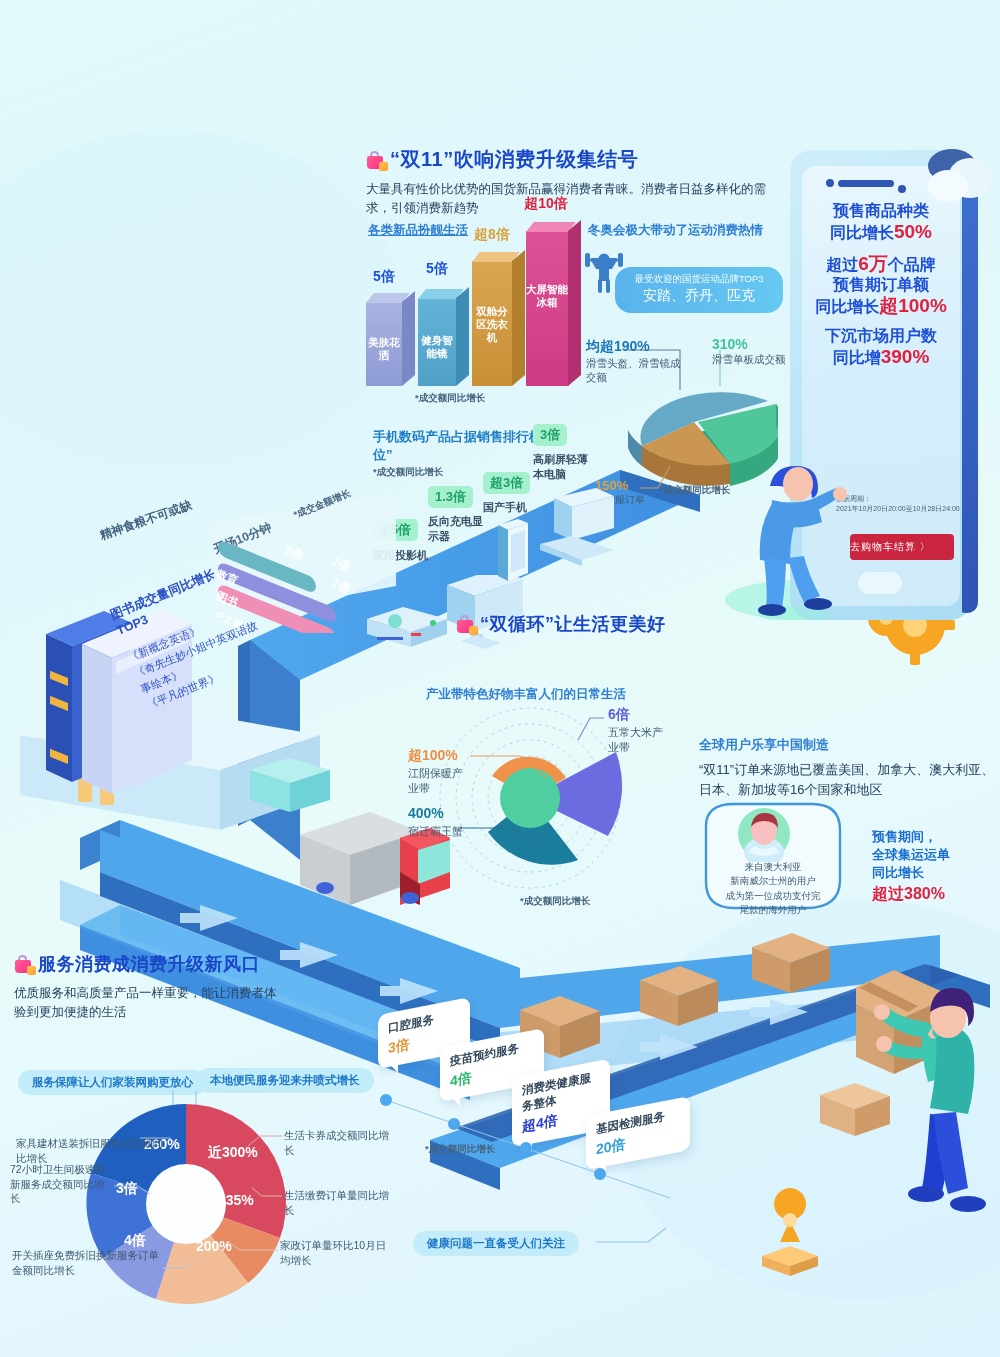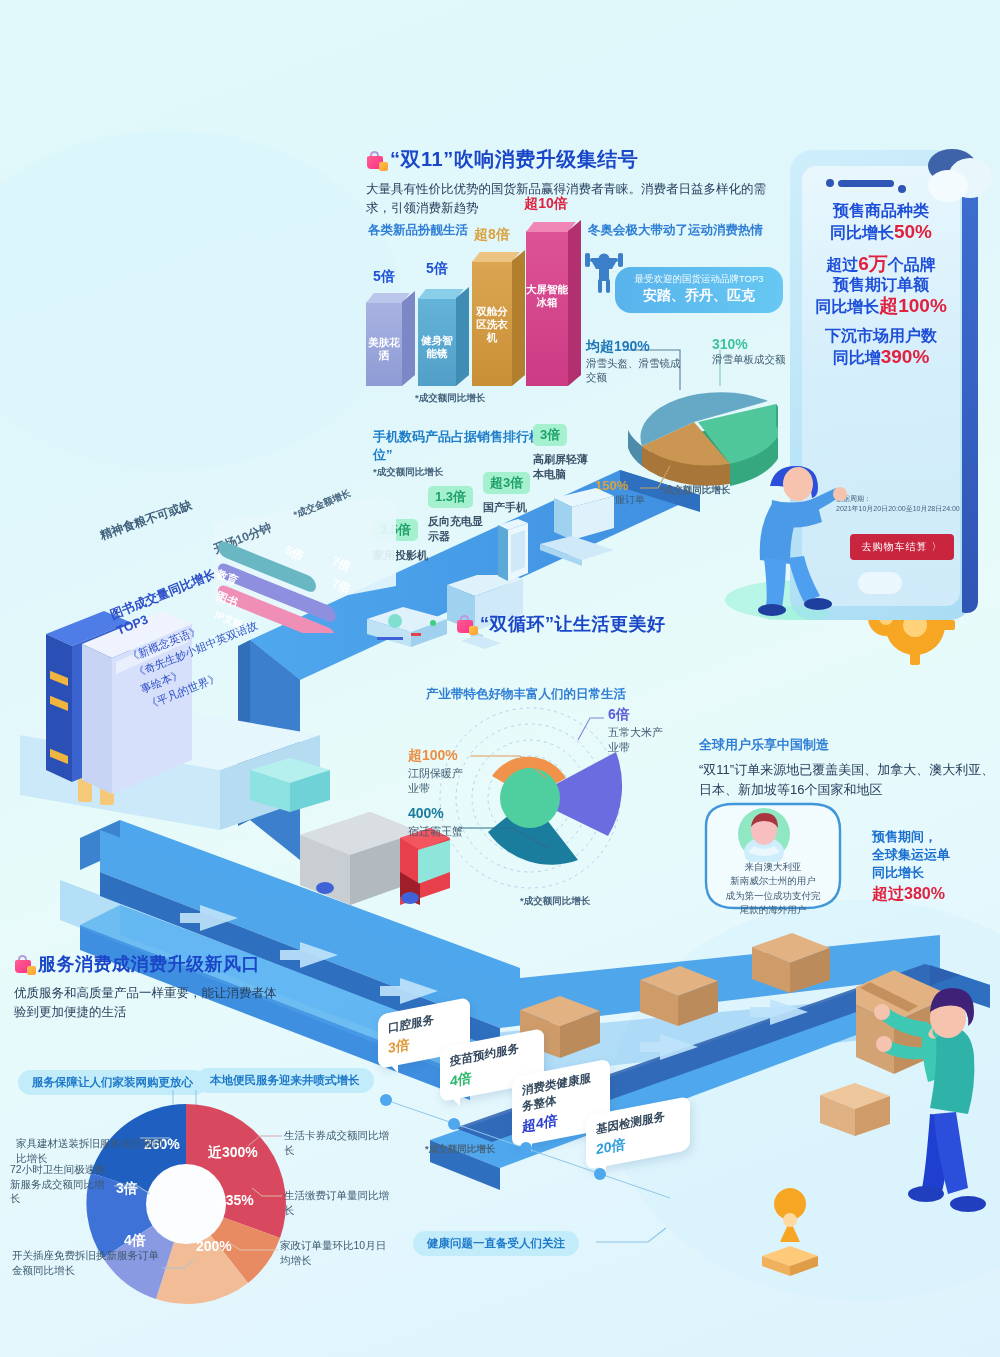--- a/index.html
+++ b/index.html
@@ -59,30 +59,30 @@
   .pill-note { position:absolute; font-size:11px; color:#3a5268; line-height:1.35; font-weight:bold;}
 
   
   .chip { position:absolute; background:#c3ecfb; color:#1e79c9; font-weight:bold;
           border-radius:13px; padding:5px 14px; font-size:11.5px; }
 
   
   .ribbon { position:absolute; background:linear-gradient(90deg,#58b3ec,#67c8f2); border-radius:16px;
             padding:6px 14px 8px 14px; color:#fff; text-align:center; }
   .ribbon .r1{ font-size:9.5px; opacity:.95;}
-  .ribbon .r2{ font-size:14px; font-weight:bold; margin-top:1px;}
+  .ribbon .r2{ font-size:14px; font-weight:normal; margin-top:1px;}
 
   
   .phone-shell { position:absolute; border-radius:22px;
      background:linear-gradient(150deg,#cfeefb,#a9dcf4); }
   .phone-screen{ position:absolute; border-radius:14px;
      background:linear-gradient(175deg,#e9f7fd 0%,#d4eefb 48%,#cfeaf8 100%); overflow:hidden;}
   .ph-line{ text-align:center; font-weight:bold; color:#1d4fd8; line-height:1.18; }
   .ph-red{ color:#e0213f; }
-  .ph-btn{ position:absolute; background:#c9253f; color:#fff; border-radius:4px; text-align:center;
+  .ph-btn{ position:absolute; background:#c9253f; color:#fff; border-radius:4px; 
      font-size:10px; padding:6px 0; letter-spacing:1px;}
 
   
   .donut-lab{ position:absolute; font-size:10.5px; color:#3d5a70; line-height:1.4; }
   .donut-val{ position:absolute; color:#fff; font-weight:bold; font-size:14px; }
 
   
   .rose-lab{ position:absolute; font-size:11px; line-height:1.4; }
 </style>
 </head>
@@ -212,21 +212,21 @@
 
   <div class="abs" style="left:366px; top:146px; width:420px;">
     <div class="h-title nowrap">
       <span class="bag">
         <span class="handle"></span><span class="body"></span><span class="tag"></span>
       </span><span>“双11”吹响消费升级集结号</span>
     </div>
     <div class="h-sub" style="margin-top:7px; width:406px;">大量具有性价比优势的国货新品赢得消费者青睐。消费者日益多样化的需求，引领消费新趋势</div>
   </div>
 
-  <div class="abs sec-lbl" style="left:368px; top:222px;">各类新品扮靓生活</div>
+  <div class="abs sec-lbl" style="left:368px; top:222px;text-decoration:underline;">各类新品扮靓生活</div>
 
   <div class="abs sec-lbl" style="left:588px; top:222px;">冬奥会极大带动了运动消费热情</div>
 
   <div class="abs" style="left:360px; top:236px; width:190px; height:150px;">
 
     <div class="colwrap" style="left:6px; bottom:0; width:36px; height:84px;">
       <div class="col3d" style="left:0;width:36px;height:84px;">
         <div class="col-face" style="height:84px;background:linear-gradient(180deg,#a9b3e2,#8e9ad4);"></div>
         <div class="col-top" style="top:-9px;height:10px;background:#bcc5ea;"></div>
         <div class="col-side" style="left:36px;background:#7c88c6;"></div>

